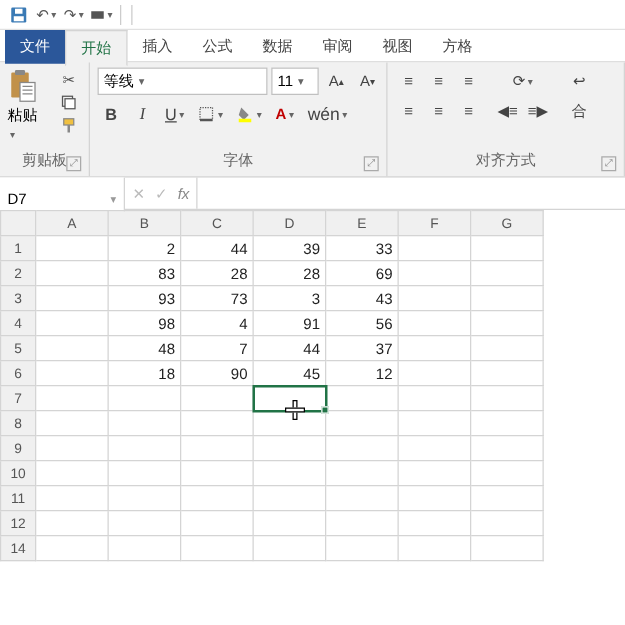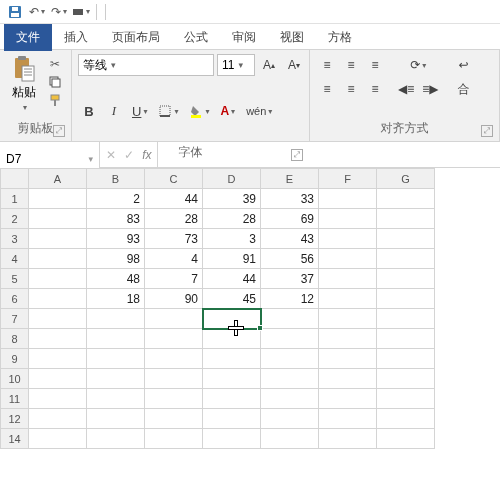--- a/index.html
+++ b/index.html
@@ -9,25 +9,25 @@
 .qat .sep{width:1px;height:16px;background:#ccc;margin:0 2px}
 .tabs{height:26px;background:#fff;display:flex;align-items:flex-start;padding-left:4px;border-bottom:1px solid #d4d4d4}
 .tab{padding:5px 12px;color:#444;cursor:pointer}
 .tab.file{background:#2b579a;color:#fff}
 .tab.active{color:#217346;border:1px solid #d4d4d4;border-bottom:1px solid #f1f1f1;background:#f1f1f1;margin-bottom:-1px}
 .ribbon{height:92px;background:#f1f1f1;border-bottom:1px solid #d4d4d4;display:flex}
 .group{display:flex;flex-direction:column;border-right:1px solid #d4d4d4;padding:4px 6px 2px}
 .group-body{flex:1;display:flex;align-items:flex-start;gap:4px}
 .group-label{text-align:center;color:#666;font-size:11px;padding:2px 0;position:relative}
 .group-label .dlg{position:absolute;right:0;bottom:2px;width:12px;height:12px;border:1px solid #aaa;font-size:8px;line-height:10px;color:#888}
-.paste-btn{display:flex;flex-direction:column;align-items:center;width:36px;gap:2px;cursor:pointer}
+.paste-btn{display:flex;flex-direction:column;align-items:flex-start;width:36px;gap:2px;cursor:pointer}
 .paste-btn svg{width:24px;height:28px}
 .mini-col{display:flex;flex-direction:column;gap:2px;padding-top:2px}
 .mini-ic{width:18px;height:16px;display:flex;align-items:center;justify-content:center;color:#555;cursor:pointer}
-.font-row{display:flex;align-items:center;gap:3px;margin-bottom:20px}
+.font-row{display:flex;align-items:center;gap:3px;margin-bottom:0}
 .combo{height:22px;border:1px solid #c0c0c0;background:#fff;display:flex;align-items:center;padding:0 4px;cursor:pointer}
 .combo .arr{margin-left:4px;color:#666;font-size:9px}
 .rbtn{height:22px;min-width:22px;border:1px solid transparent;display:flex;align-items:center;justify-content:center;padding:0 3px;cursor:pointer;color:#444}
 .rbtn b{font-weight:bold;font-size:13px}
 .rbtn i{font-style:italic;font-family:serif;font-size:13px}
 .rbtn u{text-decoration:underline;font-size:13px}
 .dd{font-size:8px;color:#666;margin-left:2px}
 .align-grid{display:grid;grid-template-columns:repeat(3,22px);grid-auto-rows:22px;gap:2px}
 .fbar{height:26px;border-bottom:1px solid #d4d4d4;display:flex;align-items:stretch}
 .namebox{width:100px;border-right:1px solid #d4d4d4;display:flex;align-items:center;padding:17px 6px;background:#fff}
@@ -68,23 +68,24 @@
         <rect x="1" y="3" width="10" height="6" fill="#555"></rect>
       </svg>
       <span class="dd">▾</span>
     </span>
   <span class="sep"></span>
   <span class="sep"></span>
 </div>
 
 <div class="tabs">
   <div class="tab file">文件</div>
+  <div class="tab active">开始</div>
   <div class="tab">插入</div>
-  <div class="tab">页面布局</div>
   <div class="tab">公式</div>
+  <div class="tab">数据</div>
   <div class="tab">审阅</div>
   <div class="tab">视图</div>
   <div class="tab">方格</div>
 </div>
 
 <div class="ribbon">
   <div class="group" style="width:72px">
     <div class="group-body">
       <div class="paste-btn">
         <svg viewBox="0 0 24 28">
@@ -152,21 +153,21 @@
               <path d="M4 2l6 6-4 4-4-4z" fill="#888"></path>
               <rect x="2" y="11" width="10" height="3" fill="#ffff00"></rect>
             </svg>
             <span class="dd">▾</span>
           </div>
         <div class="rbtn">
             <span style="color:#c00000;font-weight:bold">A</span>
             <span class="dd">▾</span>
           </div>
         <div class="rbtn">
-            <span style="font-size:11px">wén</span>
+            <span style="font-size:14px">wén</span>
             <span class="dd">▾</span>
           </div>
       </div>
     </div>
     <div class="group-label"><span>字体</span><span class="dlg">⤢</span></div>
   </div>
 
   <div class="group" style="flex:1">
     <div class="group-body">
       <div class="align-grid">

